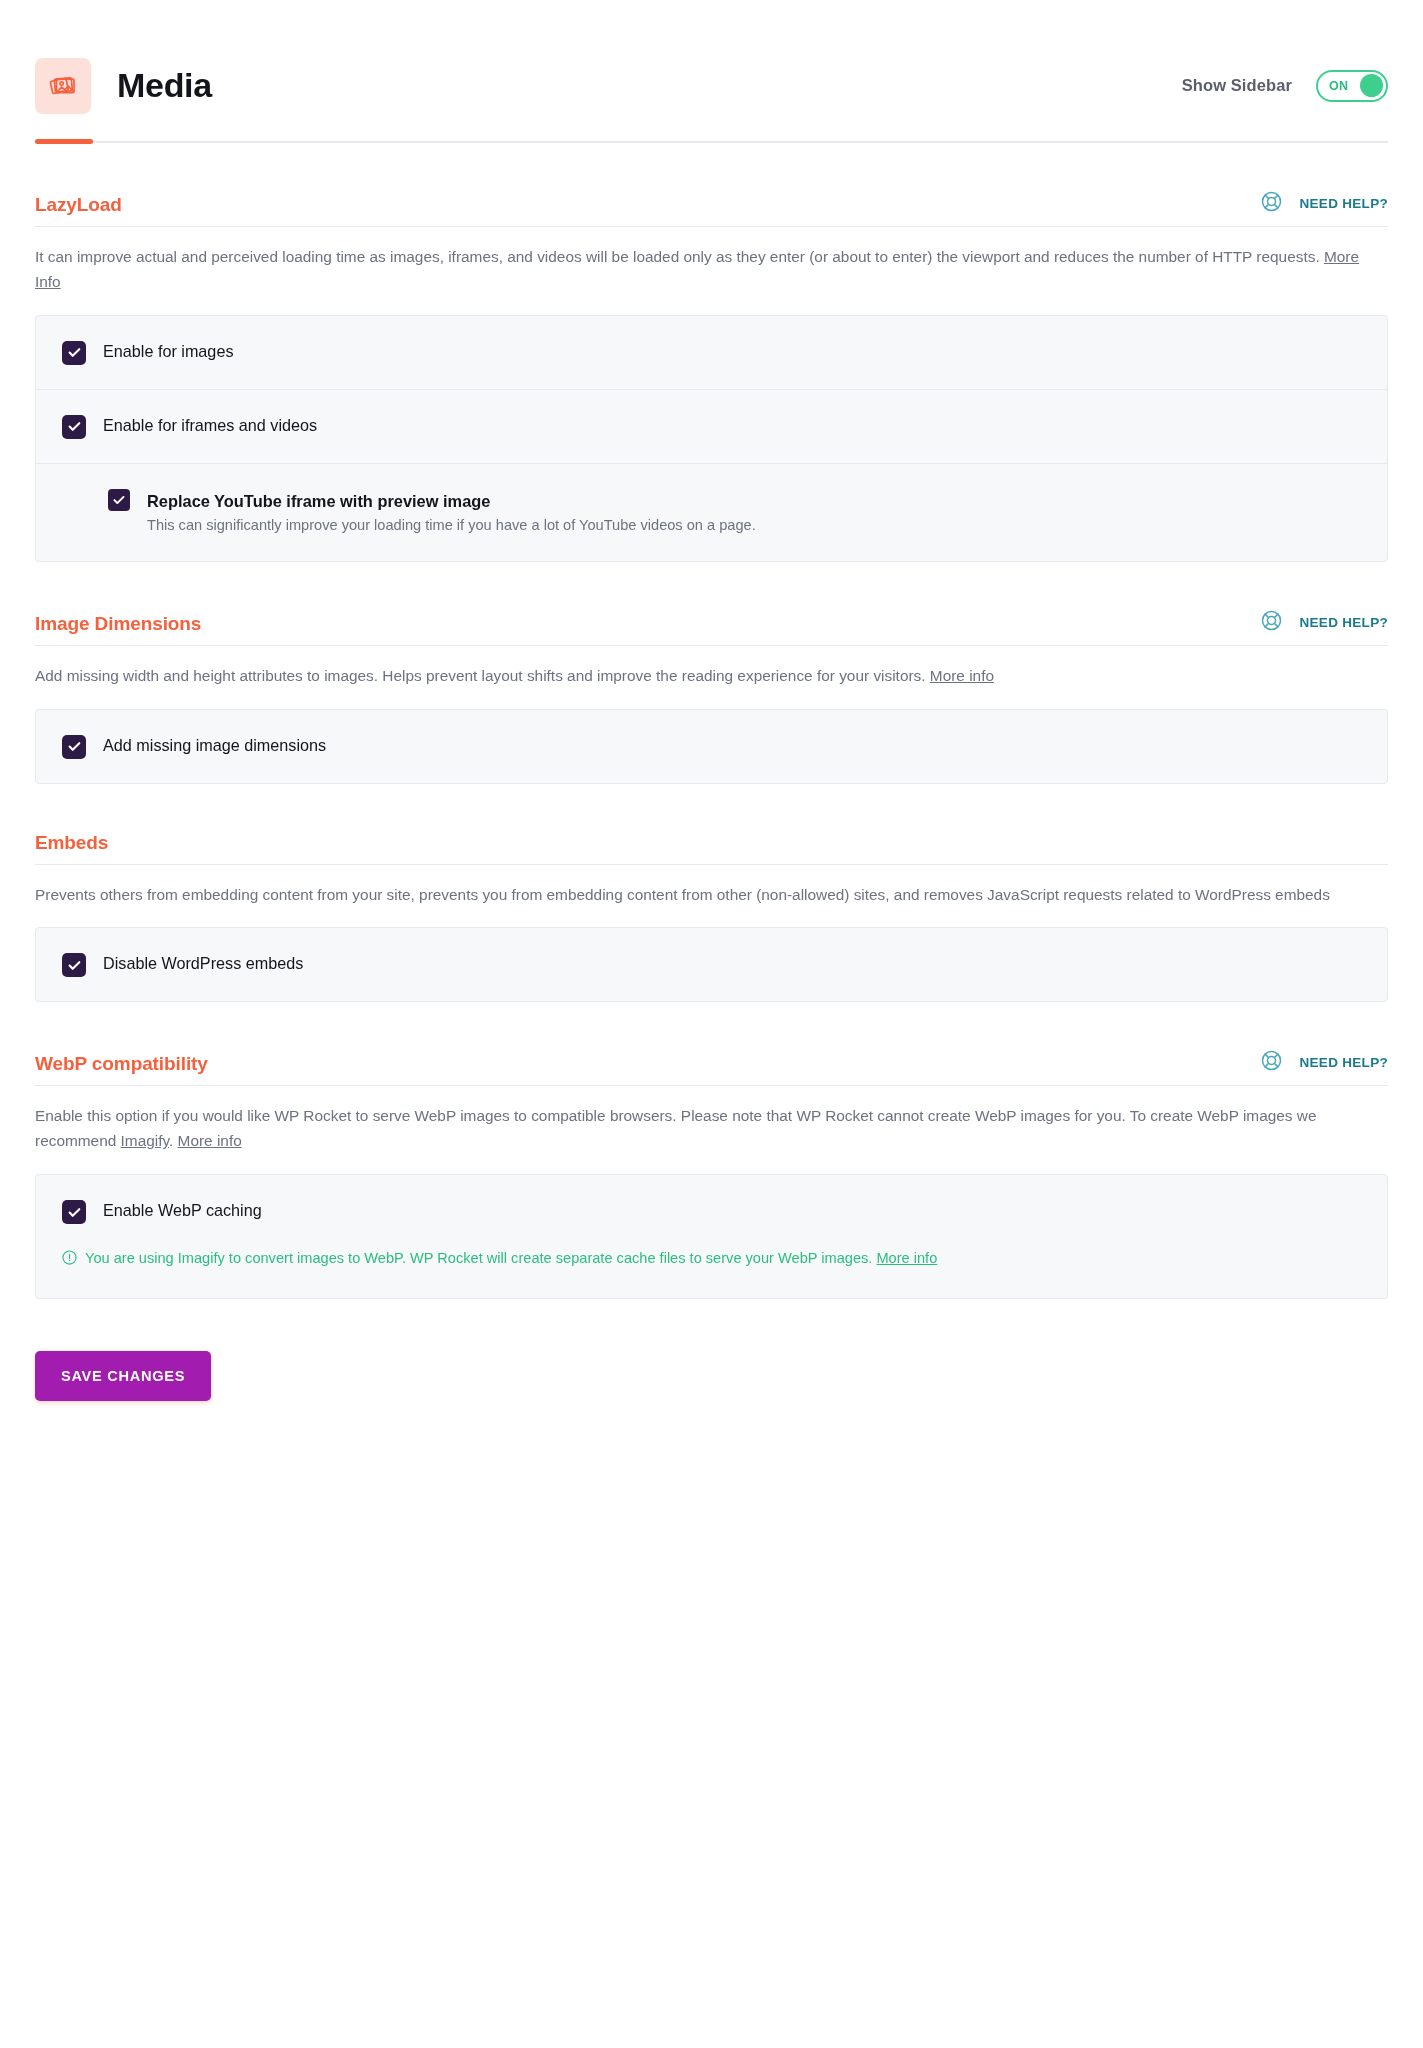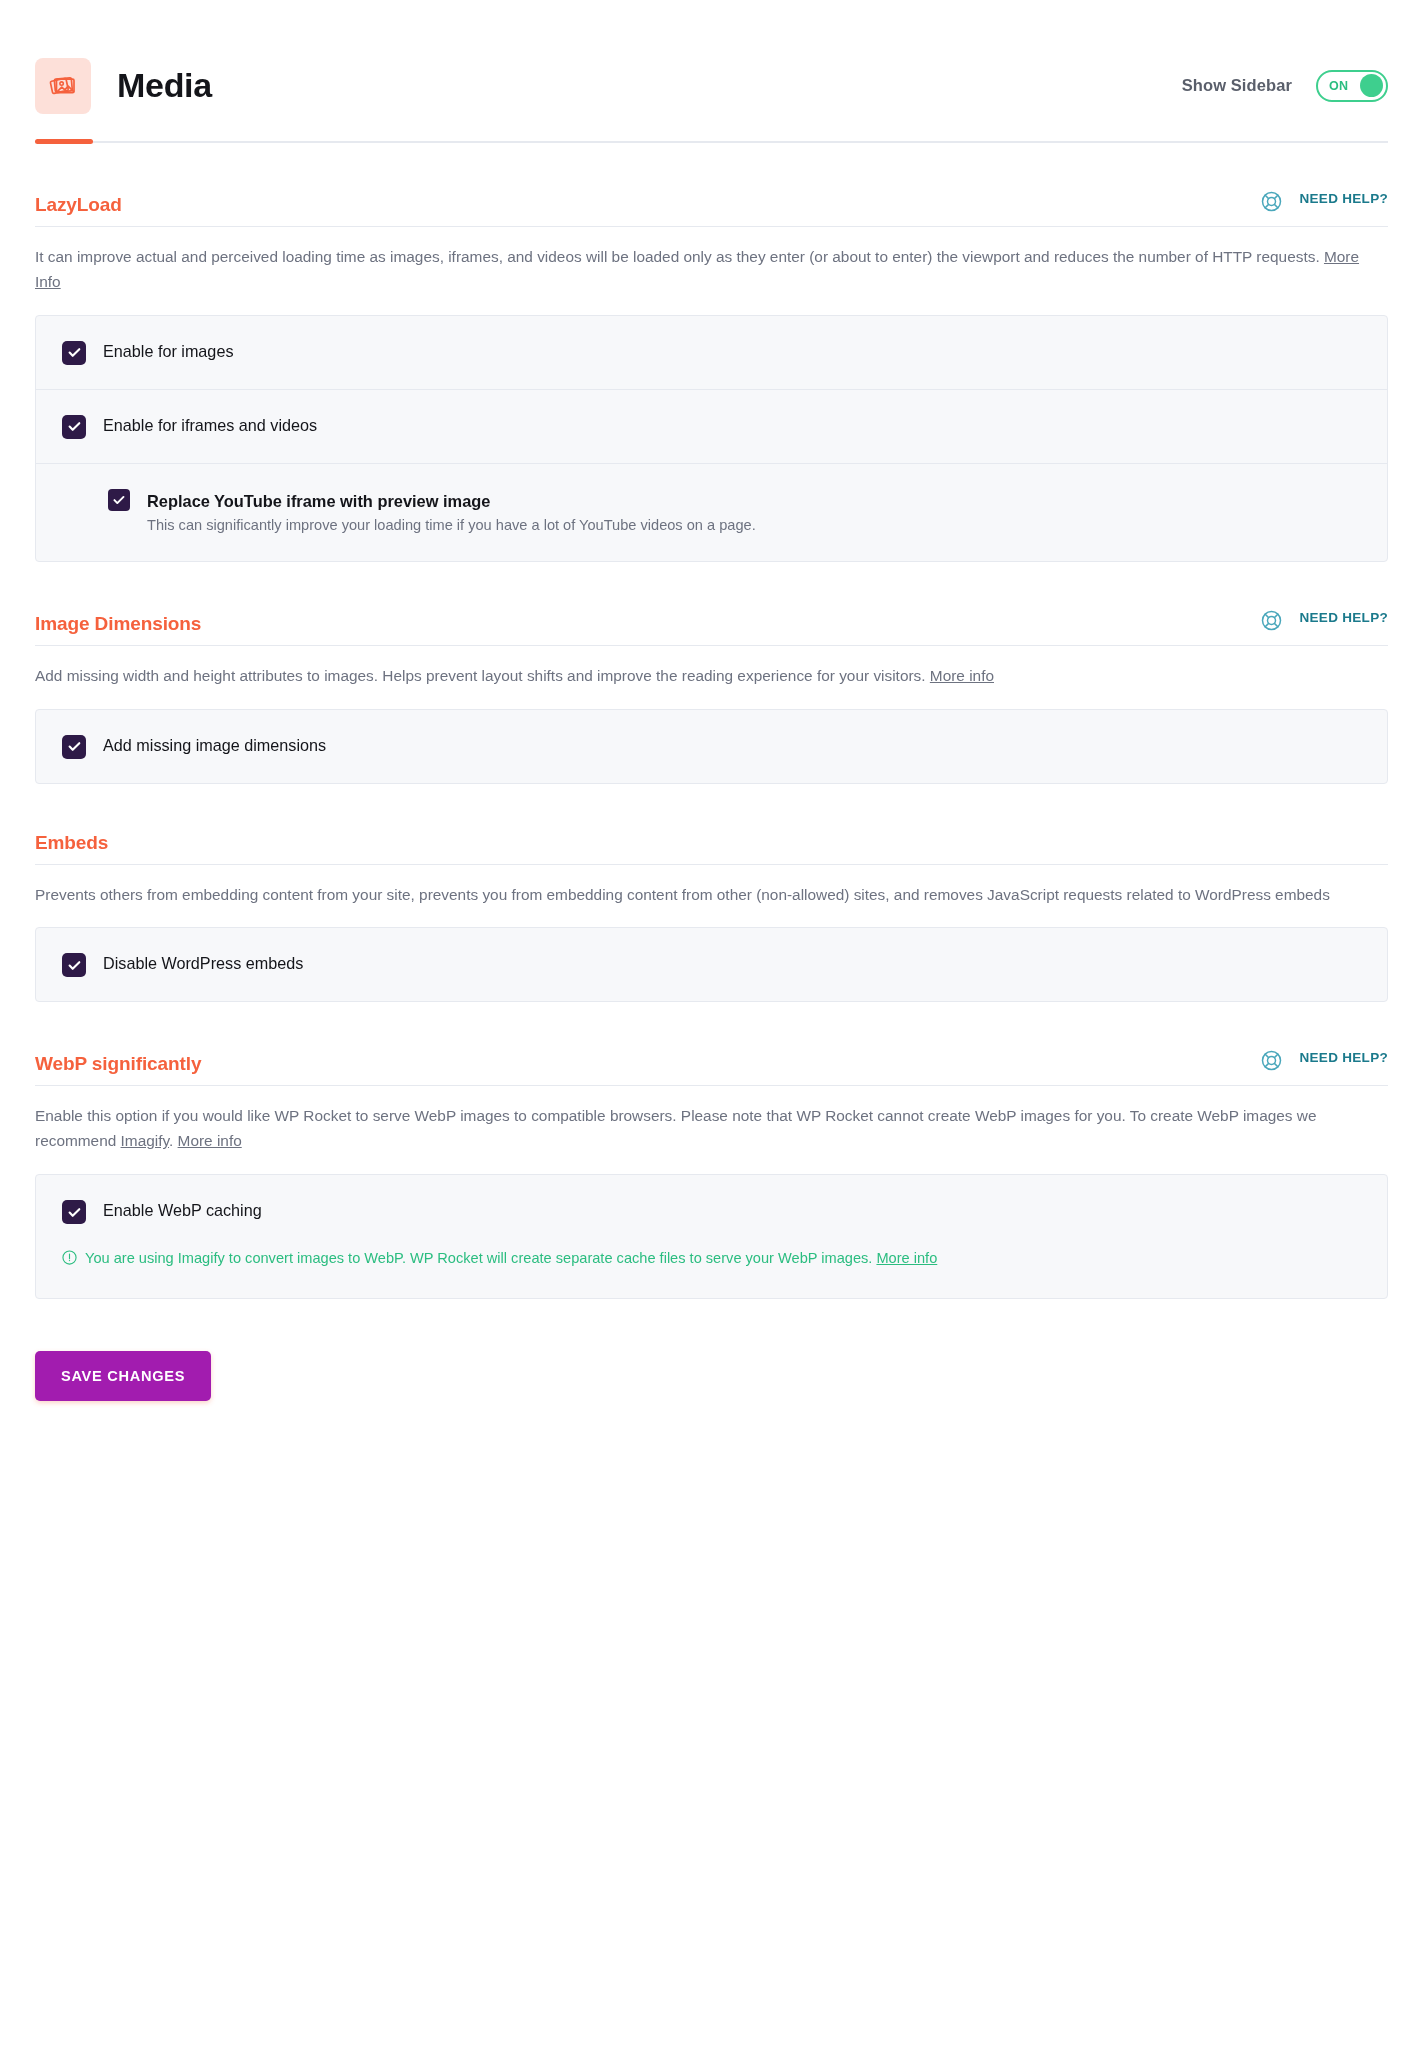--- a/index.html
+++ b/index.html
@@ -83,21 +83,21 @@
     padding-bottom: 10px;
   }
   .section-title {
     font-size: 19px;
     font-weight: bold;
     color: #f5613d;
     letter-spacing: -0.1px;
   }
   .need-help {
     margin-left: auto;
-    display: flex; gap: 17px;
+    display: flex; align-items: center; gap: 17px;
     cursor: pointer;
   }
   .need-help-text {
     font-size: 13.5px; font-weight: bold;
     color: #1b7a8c; letter-spacing: 0.3px;
   }
   .hr {
     height: 1px; background: #e6e9ef; border: 0; margin: 0;
   }
   .section-desc {
@@ -341,21 +341,21 @@
         </span>
         <span class="cb-body">
           <span class="cb-label">Disable WordPress embeds</span>
         </span>
       </div>
     </div>
   </div>
 
   <div class="section">
     <div class="section-head">
-      <div class="section-title">WebP significantly</div>
+      <div class="section-title">WebP compatibility</div>
       <div class="need-help">
         <span>
           <svg width="21" height="21" viewBox="0 0 21 21" fill="none">
             <circle cx="10.5" cy="10.5" r="9" stroke="#4aa7bb" stroke-width="1.5"></circle>
             <circle cx="10.5" cy="10.5" r="4" stroke="#4aa7bb" stroke-width="1.5"></circle>
             <path d="M4.2 4.2l3.4 3.4M16.8 4.2l-3.4 3.4M4.2 16.8l3.4-3.4M16.8 16.8l-3.4-3.4" stroke="#4aa7bb" stroke-width="1.5" stroke-linecap="round"></path>
           </svg>
         </span>
         <span class="need-help-text">NEED HELP?</span>
       </div>

